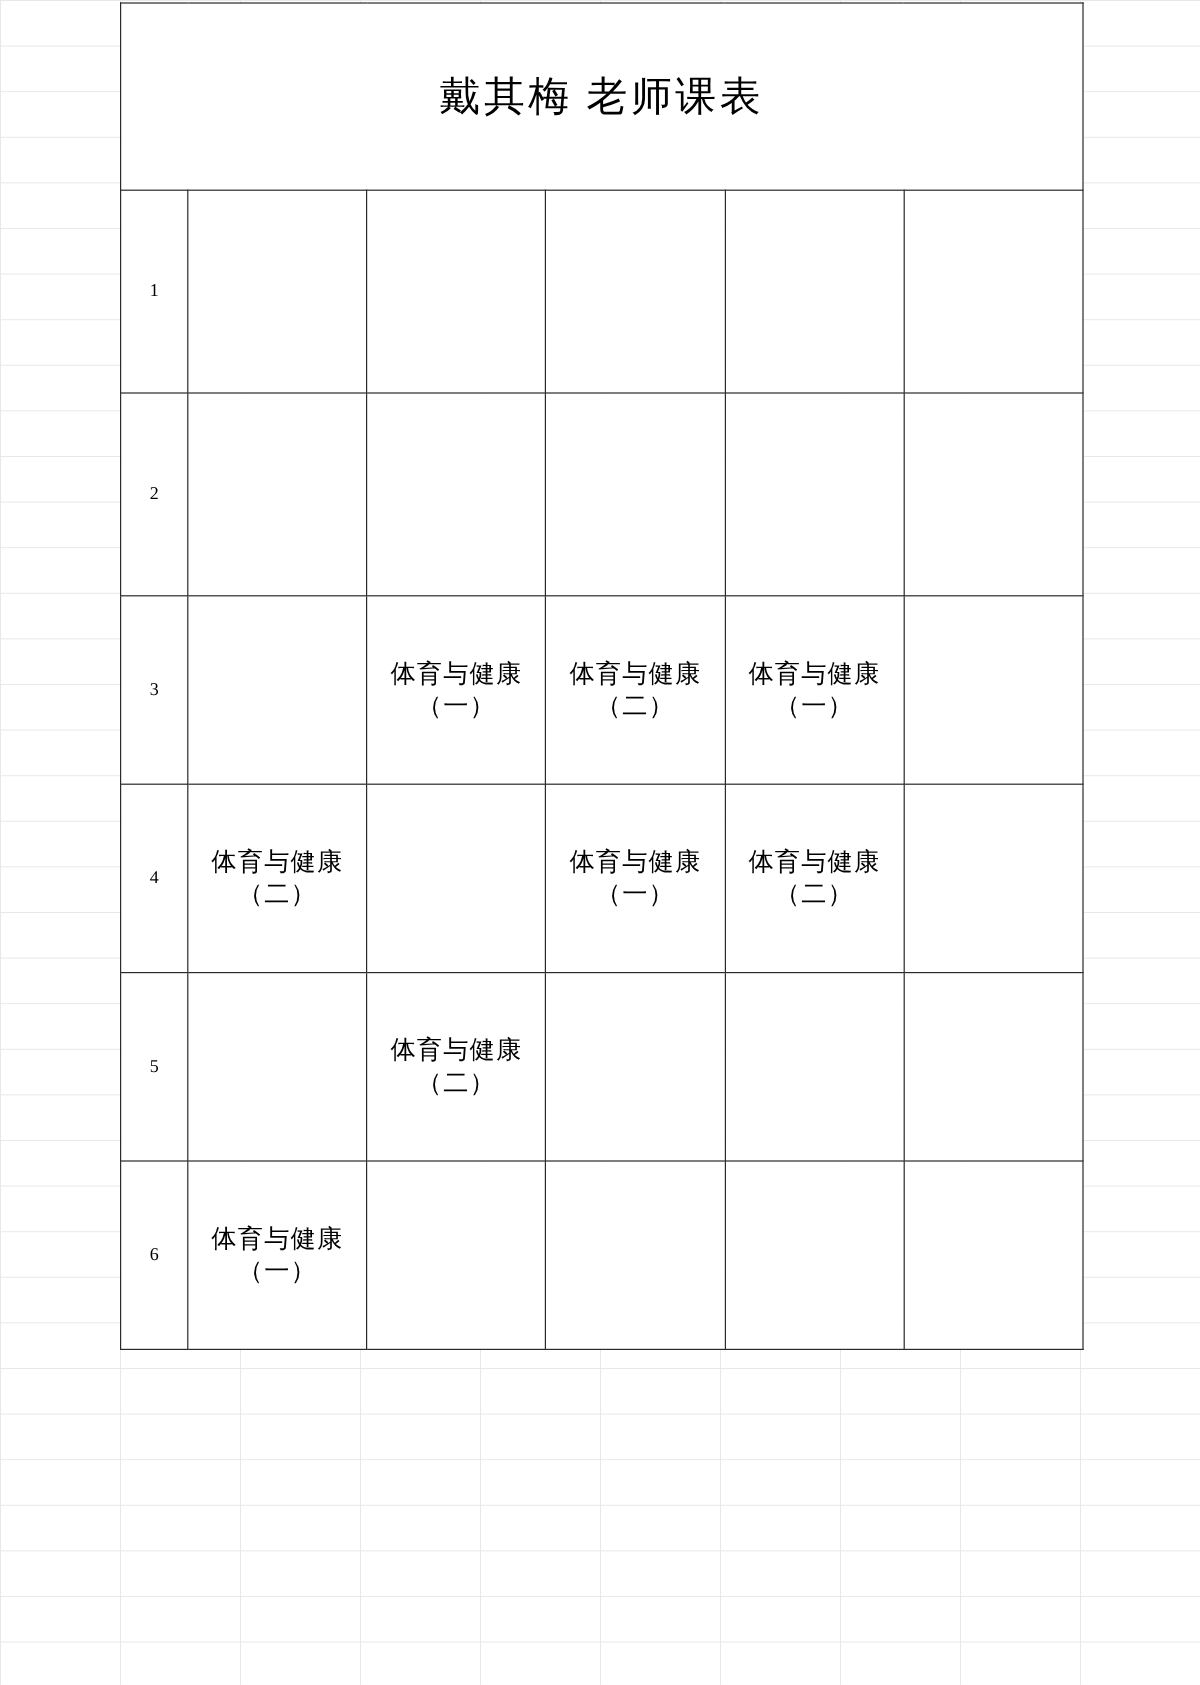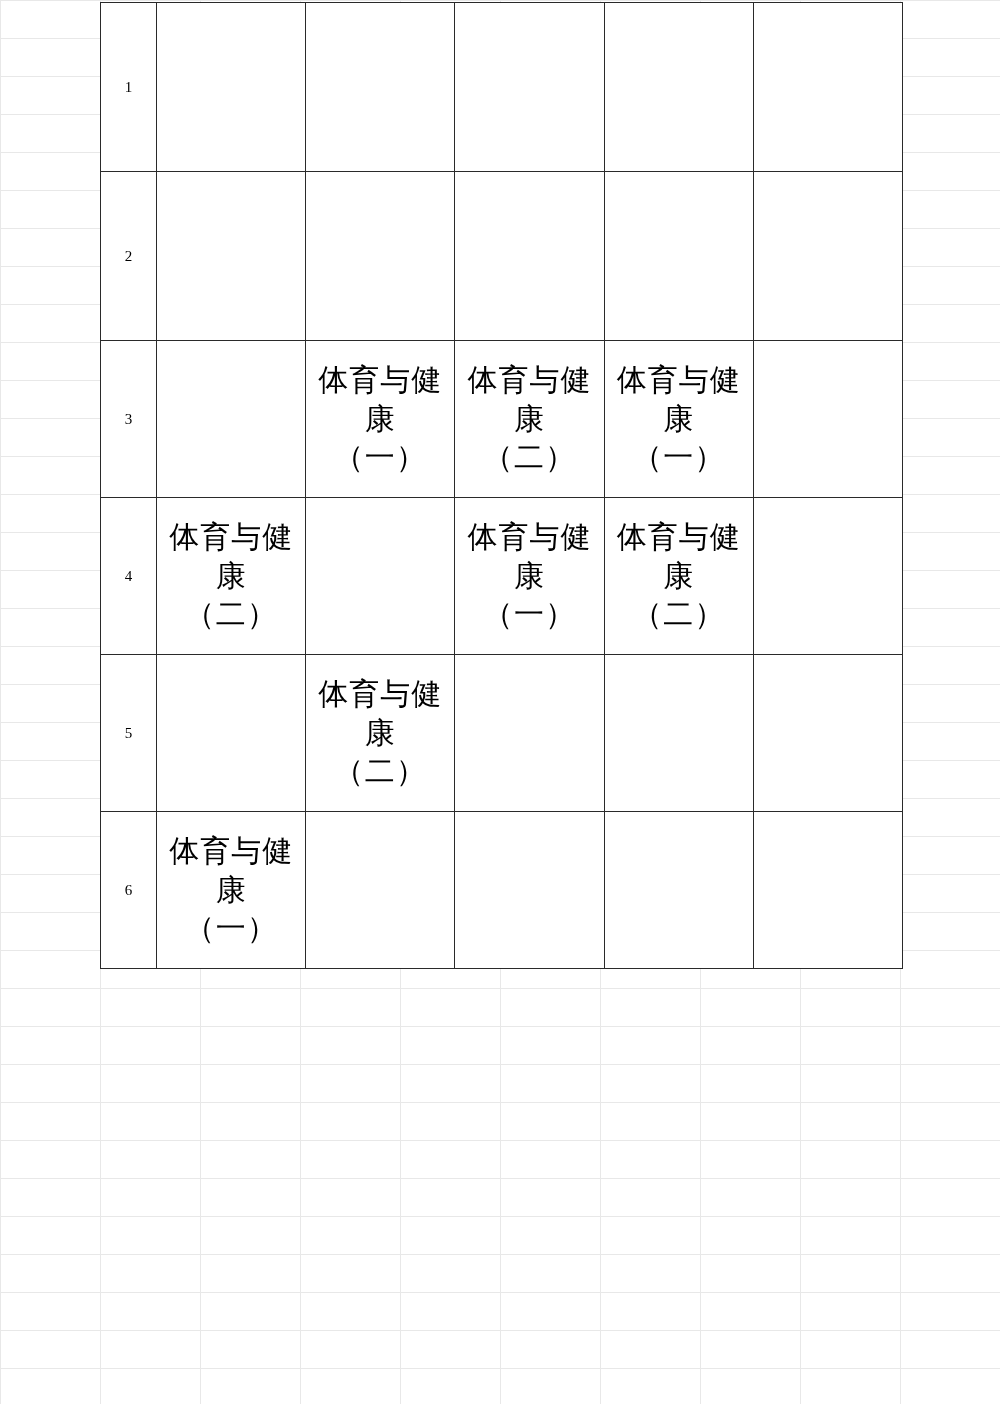--- a/index.html
+++ b/index.html
@@ -77,21 +77,21 @@
 
   .body-row td {
     height: 168px;
   }
 
   .body-row.short td {
     height: 156px;
   }
 
   .course {
-    font-size: 30px;
+    font-size: 21px;
     line-height: 1.28;
     letter-spacing: 1px;
     white-space: pre-line;
     padding: 0 6px;
   }
 </style>
 </head>
 <body>
 
 <div class="sheet-bg"></div>
@@ -100,20 +100,23 @@
   <table class="doc-table">
     <colgroup>
       <col class="col-index">
       <col class="col-day">
       <col class="col-day">
       <col class="col-day">
       <col class="col-day">
       <col class="col-day">
     </colgroup>
     <tbody>
+      <tr>
+        <td class="title-cell" colspan="6">戴其梅 老师课表</td>
+      </tr>
 
 
       <tr class="body-row">
         <td class="period-cell">1</td>
         <td class="course"></td>
         <td class="course"></td>
         <td class="course"></td>
         <td class="course"></td>
         <td class="course"></td>
       </tr>

